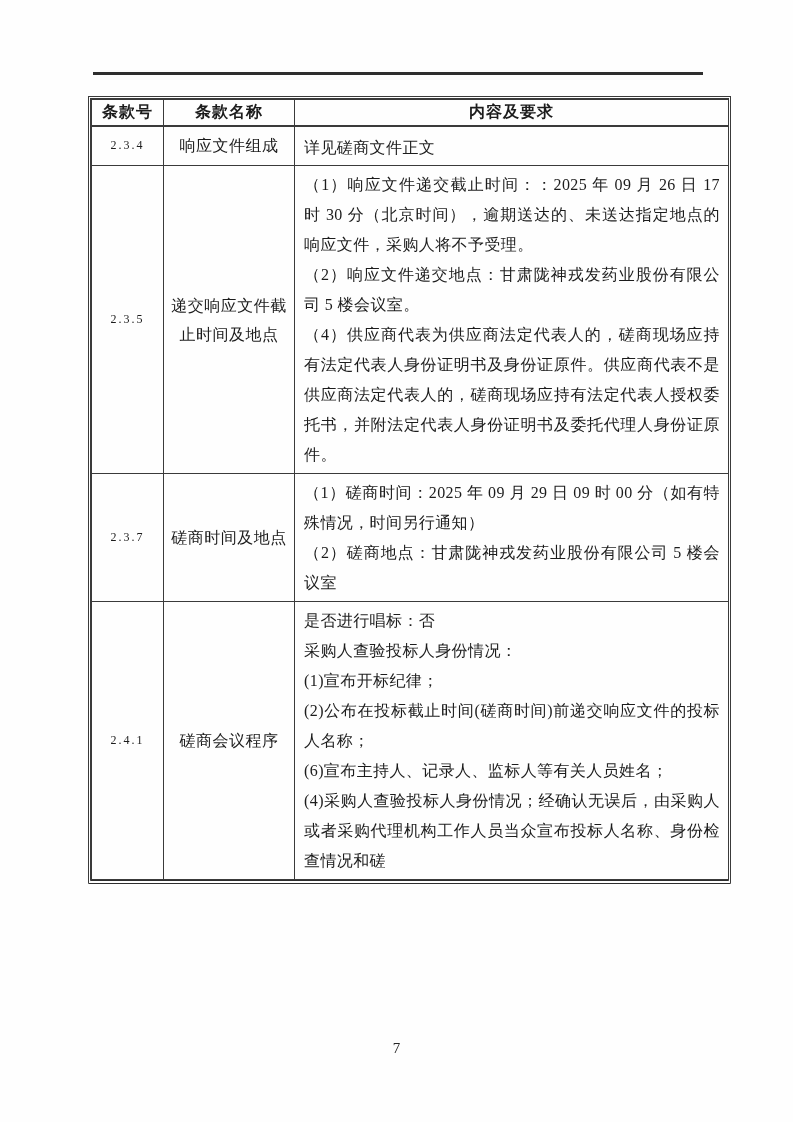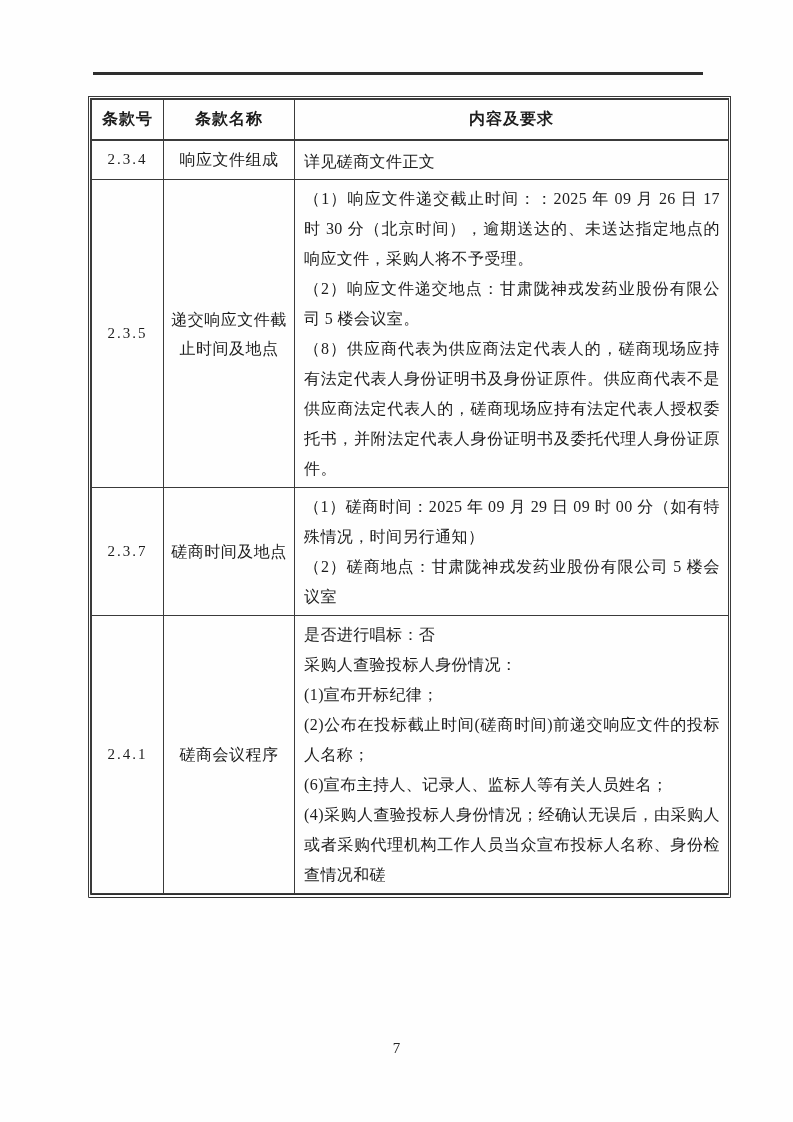--- a/index.html
+++ b/index.html
@@ -49,32 +49,32 @@
     border: 1px solid #3a3a3a;
     vertical-align: middle;
     font-size: 16px;
     font-weight: normal;
   }
 
   col.c1 { width: 72px; }
   col.c2 { width: 131px; }
   col.c3 { width: 434px; }
 
-  tr.header-row { height: 40px; }
+  tr.header-row { height: 26px; }
   tr.header-row th {
     border-bottom: 2px solid #3a3a3a;
     text-align: center;
     font-weight: bold;
     letter-spacing: 1px;
   }
 
   td.no-cell {
     text-align: center;
     letter-spacing: 2px;
-    font-size: 15px;
+    font-size: 12px;
   }
 
   td.name-cell {
     text-align: center;
     padding: 4px 7px;
     line-height: 29px;
     letter-spacing: 0.5px;
   }
 
   td.content-cell {
@@ -137,21 +137,21 @@
           <p>详见磋商文件正文</p>
         </td>
       </tr>
 
       <tr class="row-235">
         <td class="no-cell">2.3.5</td>
         <td class="name-cell">递交响应文件截止时间及地点</td>
         <td class="content-cell">
           <p>（1）响应文件递交截止时间：：2025 年 09 月 26 日 17 时 30 分（北京时间），逾期送达的、未送达指定地点的响应文件，采购人将不予受理。</p>
           <p>（2）响应文件递交地点：甘肃陇神戎发药业股份有限公司 5 楼会议室。</p>
-          <p>（8）供应商代表为供应商法定代表人的，磋商现场应持有法定代表人身份证明书及身份证原件。供应商代表不是供应商法定代表人的，磋商现场应持有法定代表人授权委托书，并附法定代表人身份证明书及委托代理人身份证原件。</p>
+          <p>（4）供应商代表为供应商法定代表人的，磋商现场应持有法定代表人身份证明书及身份证原件。供应商代表不是供应商法定代表人的，磋商现场应持有法定代表人授权委托书，并附法定代表人身份证明书及委托代理人身份证原件。</p>
         </td>
       </tr>
 
       <tr class="row-237">
         <td class="no-cell">2.3.7</td>
         <td class="name-cell">磋商时间及地点</td>
         <td class="content-cell">
           <p>（1）磋商时间：2025 年 09 月 29 日 09 时 00 分（如有特殊情况，时间另行通知）</p>
           <p>（2）磋商地点：甘肃陇神戎发药业股份有限公司 5 楼会议室</p>
         </td>

